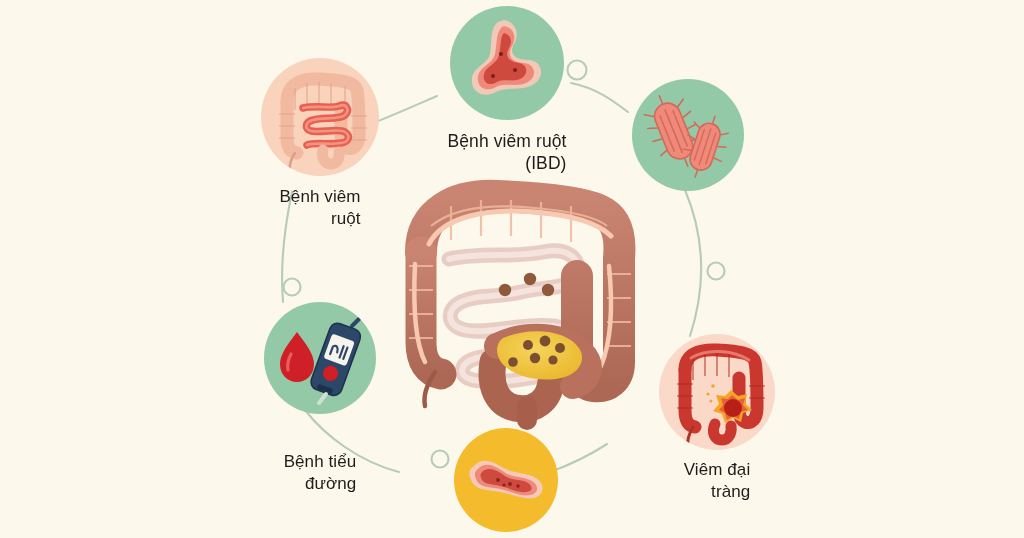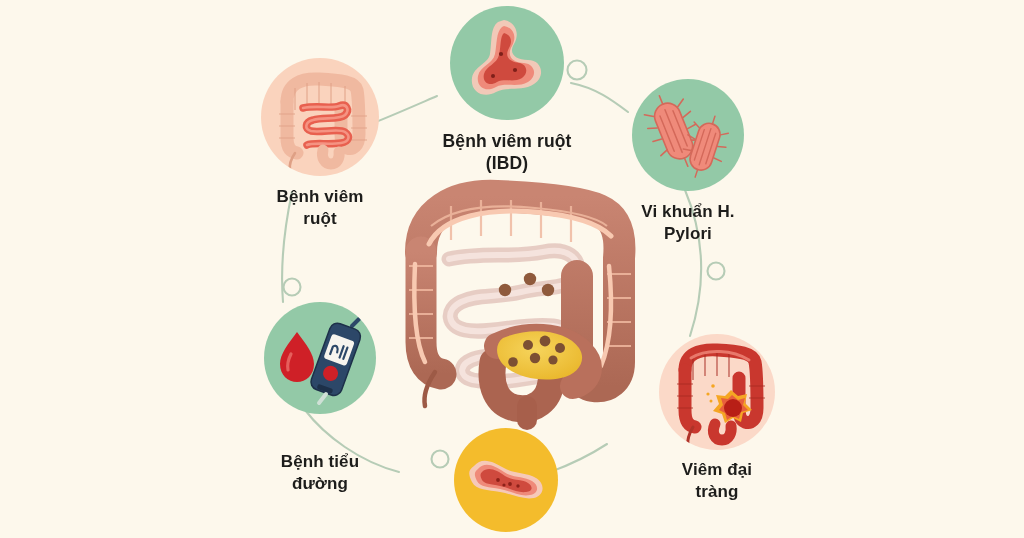--- a/index.html
+++ b/index.html
@@ -34,25 +34,25 @@
   .bubble {
     border-radius: 50%;
     position: relative;
     overflow: hidden;
     display: flex;
     align-items: center;
     justify-content: center;
   }
   .node-label {
     margin-top: 9px;
-    text-align: center;
+    text-align: right;
     color: #1d1d1b;
     font-size: 17px;
     line-height: 1.28;
-    font-weight: 700;
+    font-weight: 400;
     letter-spacing: .1px;
     white-space: pre-line;
     max-width: 150px;
   }
   
   #node-ibd        { left: 397px; top: 6px;   width: 220px; }
   #node-ibd .bubble{ width: 114px; height: 114px; background: #93c9a7; }
   #node-ibd .node-label { margin-top: 10px; font-size: 17.5px; }
 
   #node-bowel      { left: 205px; top: 58px;  width: 230px; }
@@ -264,22 +264,20 @@
             <path d="M67 52 L 67 84 M73 49 L 73 87 M79 52 L 79 84"></path>
           </g>
           <g stroke="#d4695a" stroke-width="1.5" stroke-linecap="round">
             <path d="M62 52 L 55 48 M61 64 L 53 62 M61 76 L 53 77
                      M84 52 L 91 48 M85 64 L 93 62 M85 76 L 93 77
                      M73 44 L 73 36 M73 92 L 73 100"></path>
           </g>
         </g>
       </svg>
     </div>
-    <div class="node-label">Vi khuẩn H.
-Pylori</div>
   </div>
 
   <div class="node" id="node-colitis">
     <div class="bubble">
       <svg viewBox="0 0 116 116" width="116" height="116">
         <path d="M26 36 C 26 20 40 15 58 16 C 80 17 94 19 96 28
                  C 98 38 98 58 98 74 C 98 86 92 90 86 88 C 80 86 80 78 80 72 L 80 44" fill="none" stroke="#c9372e" stroke-width="13" stroke-linecap="round" stroke-linejoin="round"></path>
         <path d="M26 36 L 26 76 C 26 88 30 92 36 93" fill="none" stroke="#c9372e" stroke-width="13" stroke-linecap="round"></path>
         <g stroke="#a72a22" stroke-width="1.2" fill="none" opacity="0.8">
           <path d="M34 22 L 34 46 M46 18 L 46 42 M58 17 L 58 42 M70 18 L 70 43"></path>

